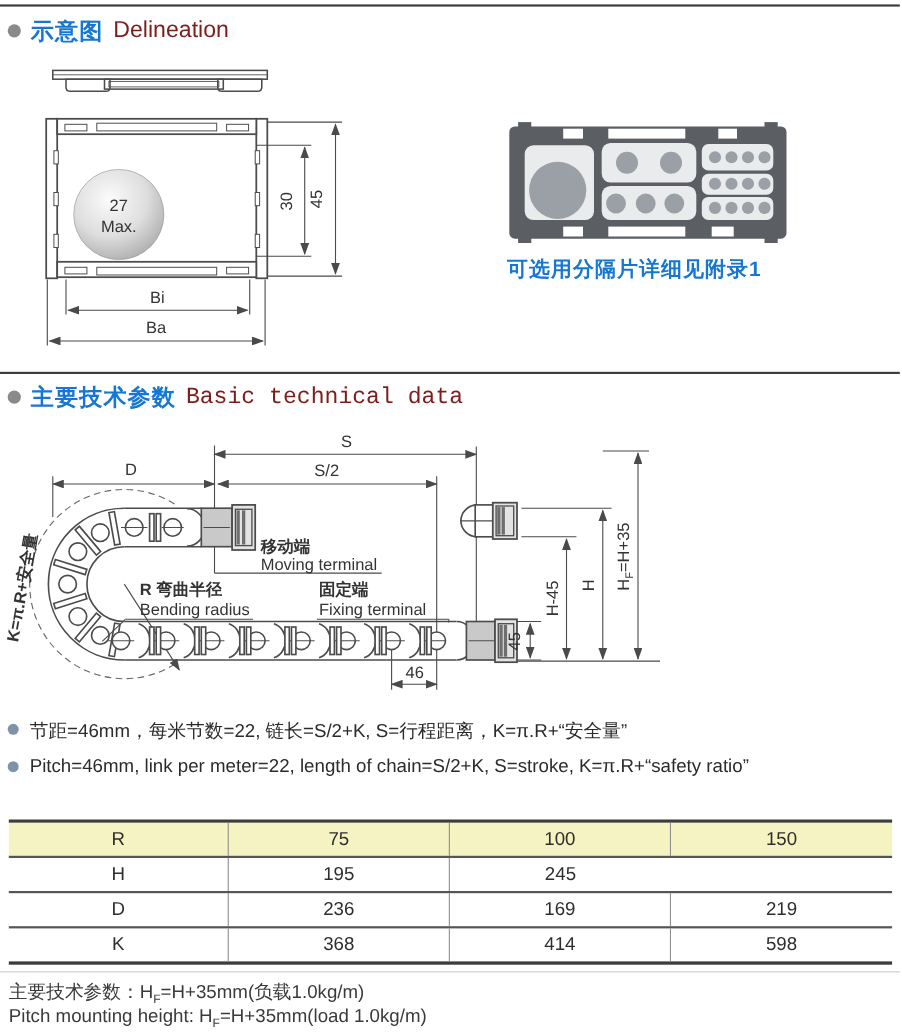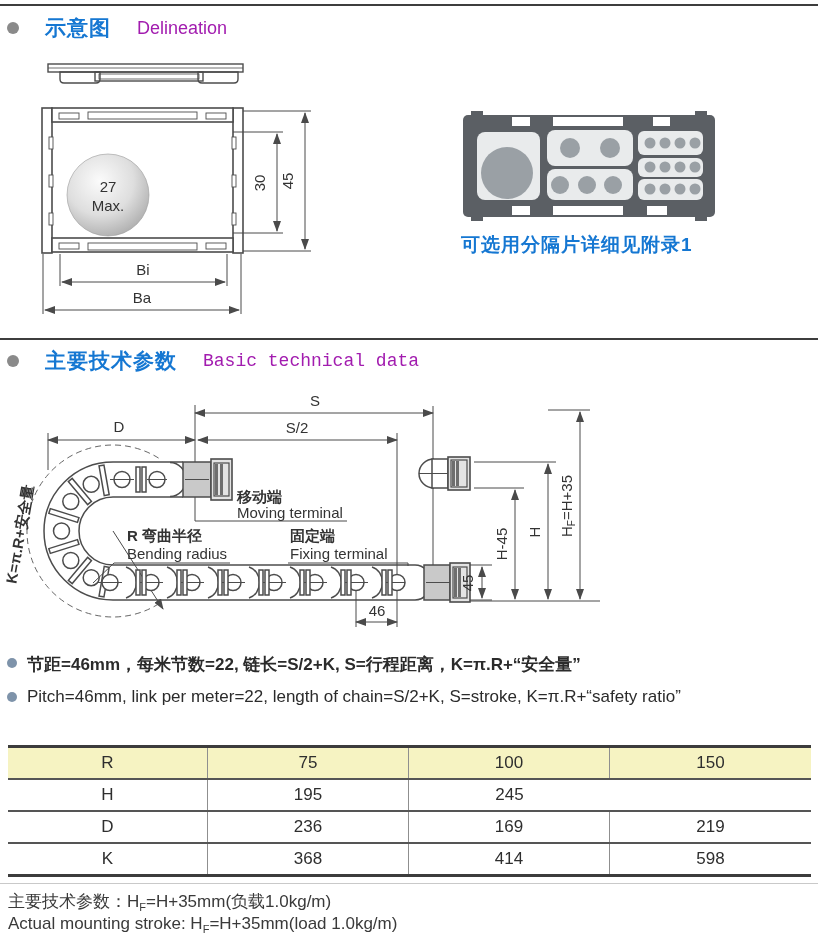--- a/index.html
+++ b/index.html
@@ -2,28 +2,28 @@
 <html><head>
 <meta charset="utf-8">
 <style>
   html,body{margin:0;padding:0;}
   body{
     width:820px;height:940px;position:relative;background:#ffffff;
     font-family:"Liberation Sans","DejaVu Sans",sans-serif;overflow:hidden;color:#2e2e2e;
   }
   .abs{position:absolute;}
   .rule{position:absolute;left:0;width:818px;height:2px;background:#3d3d3d;}
-  .sec-head{position:absolute;display:flex;align-items:center;gap:26px;}
+  .sec-head{position:absolute;display:flex;align-items:center;gap:9px;}
   .sec-bullet{width:12px;height:12px;border-radius:50%;background:#8a8a8a;flex:0 0 auto;}
   .zh-title{font-size:21px;font-weight:bold;color:#1577d2;letter-spacing:1px;white-space:nowrap;}
-  .en-title{font-size:18px;color:#a21caf;white-space:nowrap;text-align:right;}
+  .en-title{font-size:21px;color:#7f1d1d;white-space:nowrap;text-align:right;}
   .caption-blue{position:absolute;font-size:19px;font-weight:bold;color:#1577d2;letter-spacing:1px;white-space:nowrap;}
   .note{position:absolute;display:flex;align-items:flex-start;gap:10px;font-size:17px;color:#2b2b2b;white-space:nowrap;}
   .note-bullet{width:10px;height:10px;border-radius:50%;background:#7e93aa;margin-top:5px;flex:0 0 auto;}
-  .note-zh{font-weight:700;}
+  .note-zh{font-weight:400;}
   .tbl{position:absolute;left:8px;top:745px;width:803px;border-top:3px solid #3c3c3c;border-bottom:3px solid #3c3c3c;}
   .tr{display:grid;grid-template-columns:200px 201px 201px 201px;border-bottom:2px solid #555;}
   .tr:last-child{border-bottom:none;}
   .tr.head{background:#f6f3c2;}
   .td{height:30px;display:flex;align-items:center;justify-content:center;font-size:17px;color:#2e2e2e;border-right:1.5px solid #8f8f8f;}
   .td:last-child{border-right:none;}
   .footer-line{position:absolute;left:8px;font-size:17px;color:#3a3a3a;white-space:nowrap;}
   .footer-line sub{font-size:11px;}
   .thin-rule{position:absolute;left:0;width:818px;height:1px;background:#c9c9c9;}
   svg text{fill:#333;font-family:"Liberation Sans","DejaVu Sans",sans-serif;}
@@ -337,13 +337,13 @@
   <div class="tr">
     <div class="td">K</div>
     <div class="td">368</div>
     <div class="td">414</div>
     <div class="td">598</div>
   </div>
 </div>
 
 <div class="thin-rule" style="top:883px;"></div>
 <div class="footer-line" style="top:890px;"><span>主要技术参数：H</span><sub>F</sub><span>=H+35mm(负载1.0kg/m)</span></div>
-<div class="footer-line" style="top:914px;"><span>Actual mounting stroke: H</span><sub>F</sub><span>=H+35mm(load 1.0kg/m)</span></div>
+<div class="footer-line" style="top:914px;"><span>Pitch mounting height: H</span><sub>F</sub><span>=H+35mm(load 1.0kg/m)</span></div>
 
 </body></html>

